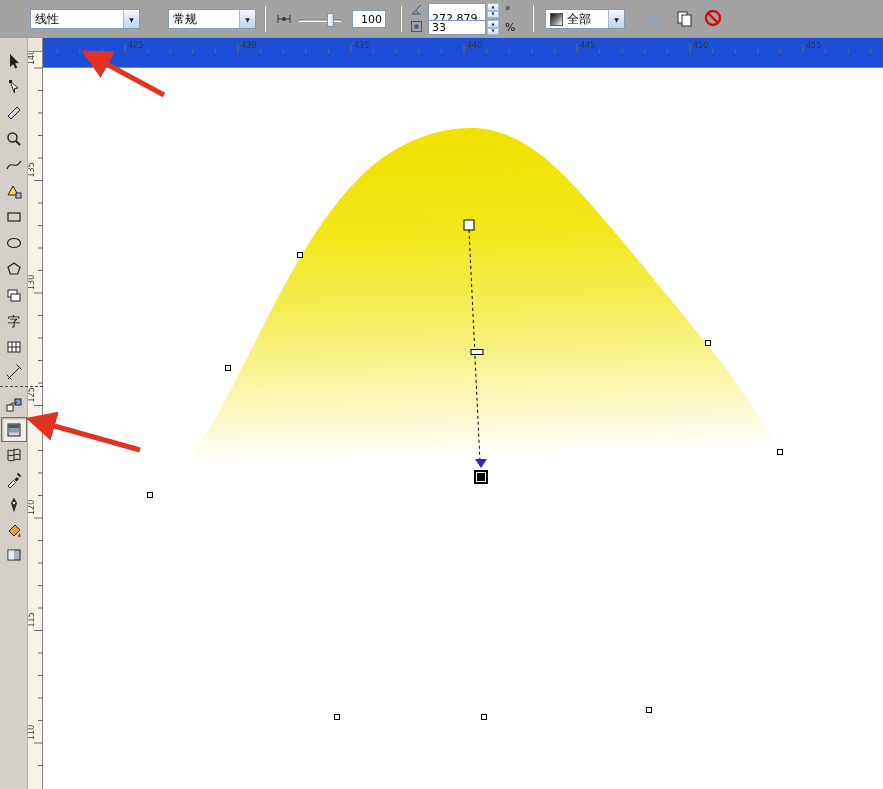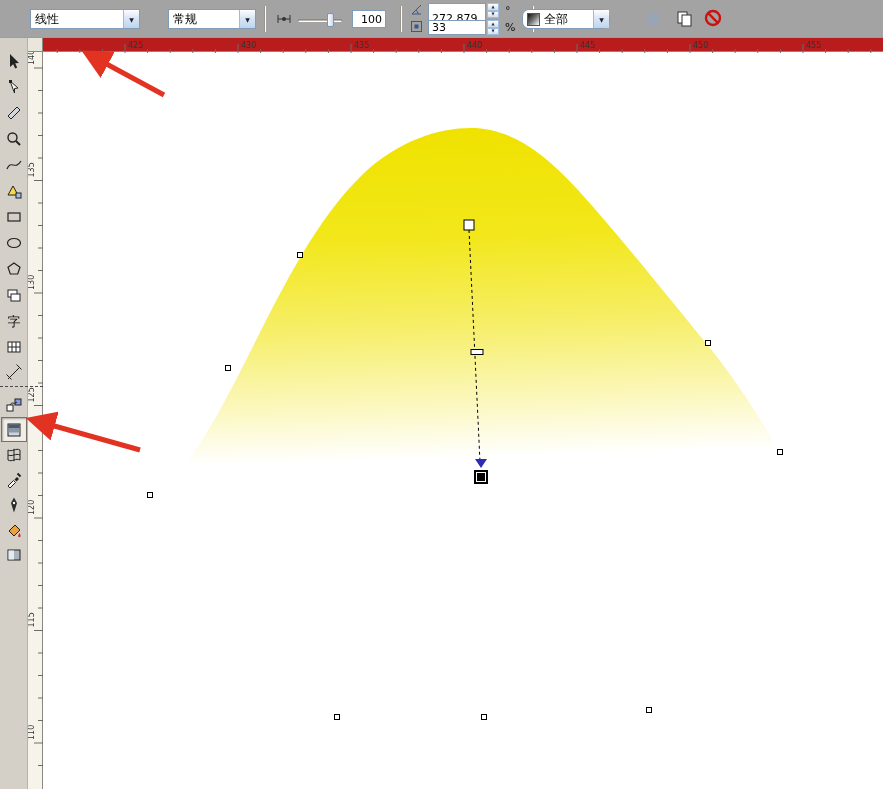--- a/index.html
+++ b/index.html
@@ -24,21 +24,21 @@
 
   
   .toolbox{position:absolute;left:0;top:38px;width:28px;height:751px;background:#d4d0c8;padding-top:10px;border-right:1px solid #b6b2a8;z-index:4;}
   .tool{width:26px;height:26px;margin:0 1px;display:flex;align-items:center;justify-content:center;}
   .tool.small{height:25px;}
   .tool.selected{background:#f0eee6;border:1px solid #77716a;box-shadow:inset 1px 1px 2px rgba(0,0,0,.3);}
   .tbgap{height:6px;}
   .guide{position:absolute;left:0;top:386px;width:43px;border-top:1px dashed #4a4a4a;z-index:6;}
 
   
-  .hruler{position:absolute;left:43px;top:38px;width:840px;height:14px;background:#b91c1c;border-bottom:1px solid #8b887f;z-index:3;}
+  .hruler{position:absolute;left:43px;top:38px;width:840px;height:30px;background:#1d4ed8;border-bottom:1px solid #8b887f;z-index:3;}
   .vruler{position:absolute;left:28px;top:52px;width:15px;height:737px;background:#f6f4ea;border-right:1px solid #8b887f;z-index:3;}
   .corner{position:absolute;left:28px;top:38px;width:15px;height:14px;background:#e9e6db;border-right:1px solid #8b887f;border-bottom:1px solid #8b887f;z-index:3;}
 
   
   .canvas{position:absolute;left:43px;top:52px;width:840px;height:737px;background:#fff;z-index:1;}
   .handle{position:absolute;width:6px;height:6px;background:#fff;border:1px solid #000;}
   .overlay{position:absolute;left:0;top:0;z-index:99;pointer-events:none;}
 </style>
 </head>
 <body>
@@ -102,21 +102,21 @@
     <span>33</span>
   </div>
   <div class="spin" style="left:487px;top:20px;height:15px;">
     <span>▲</span>
     <span>▼</span>
   </div>
   <span class="unit" style="left:505px;top:21px;">%</span>
 
   <div class="vsep" style="left:532px;"></div>
 
-  <div class="combo" style="left:522px;top:9px;width:88px;border-radius:7px;">
+  <div class="combo" style="left:545px;top:9px;width:80px;">
     <span class="chip"></span>
     <span>全部</span>
     <span class="cbtn">▼</span>
   </div>
 
   <div class="tbicon" style="left:645px;top:11px;">
     <svg width="17" height="17">
         <g stroke="#8fa8c8" stroke-width="1.6">
           <line x1="8.5" y1="1" x2="8.5" y2="16"></line>
           <line x1="1" y1="8.5" x2="16" y2="8.5"></line>

